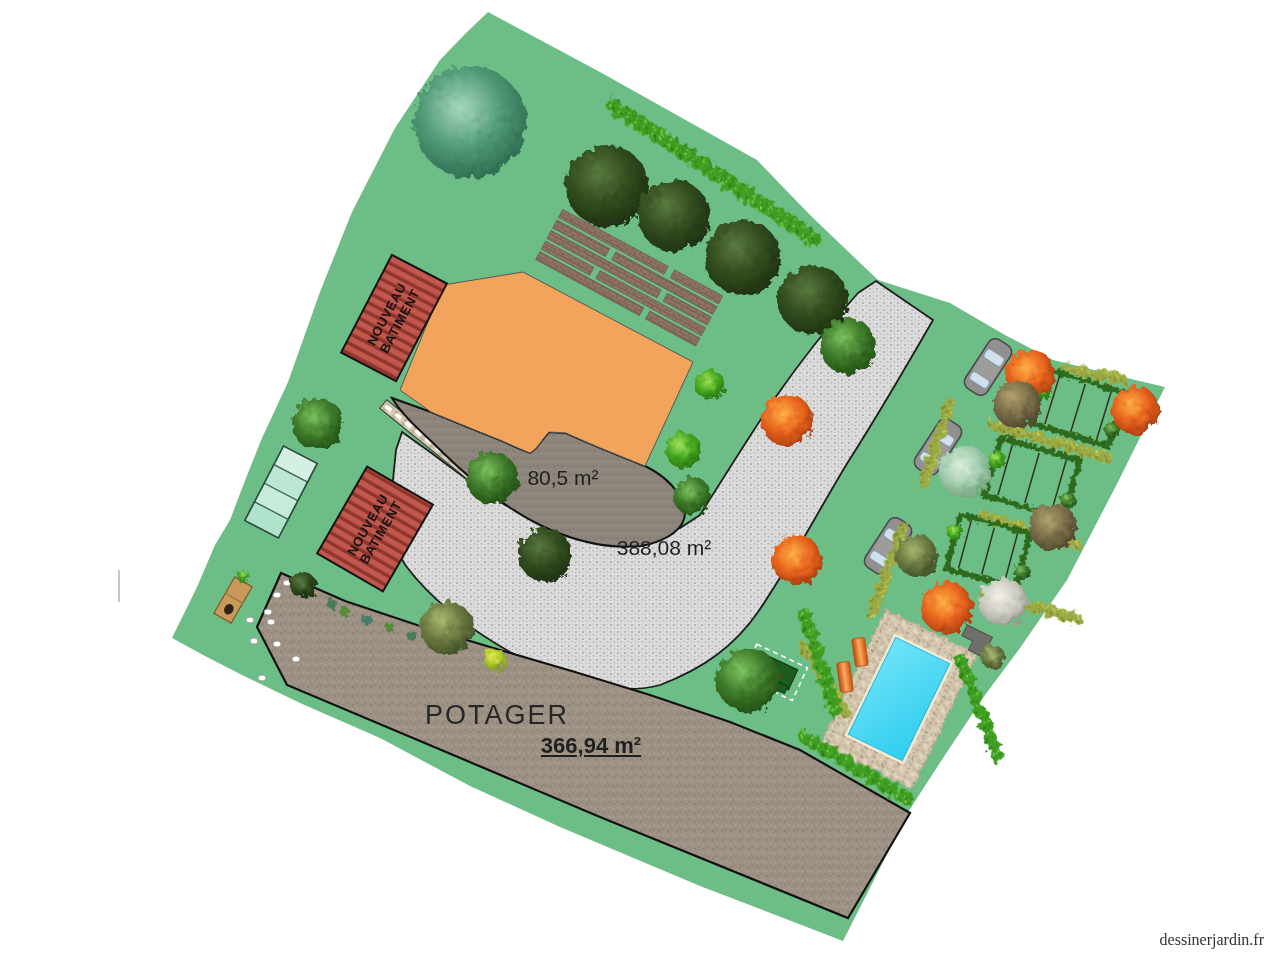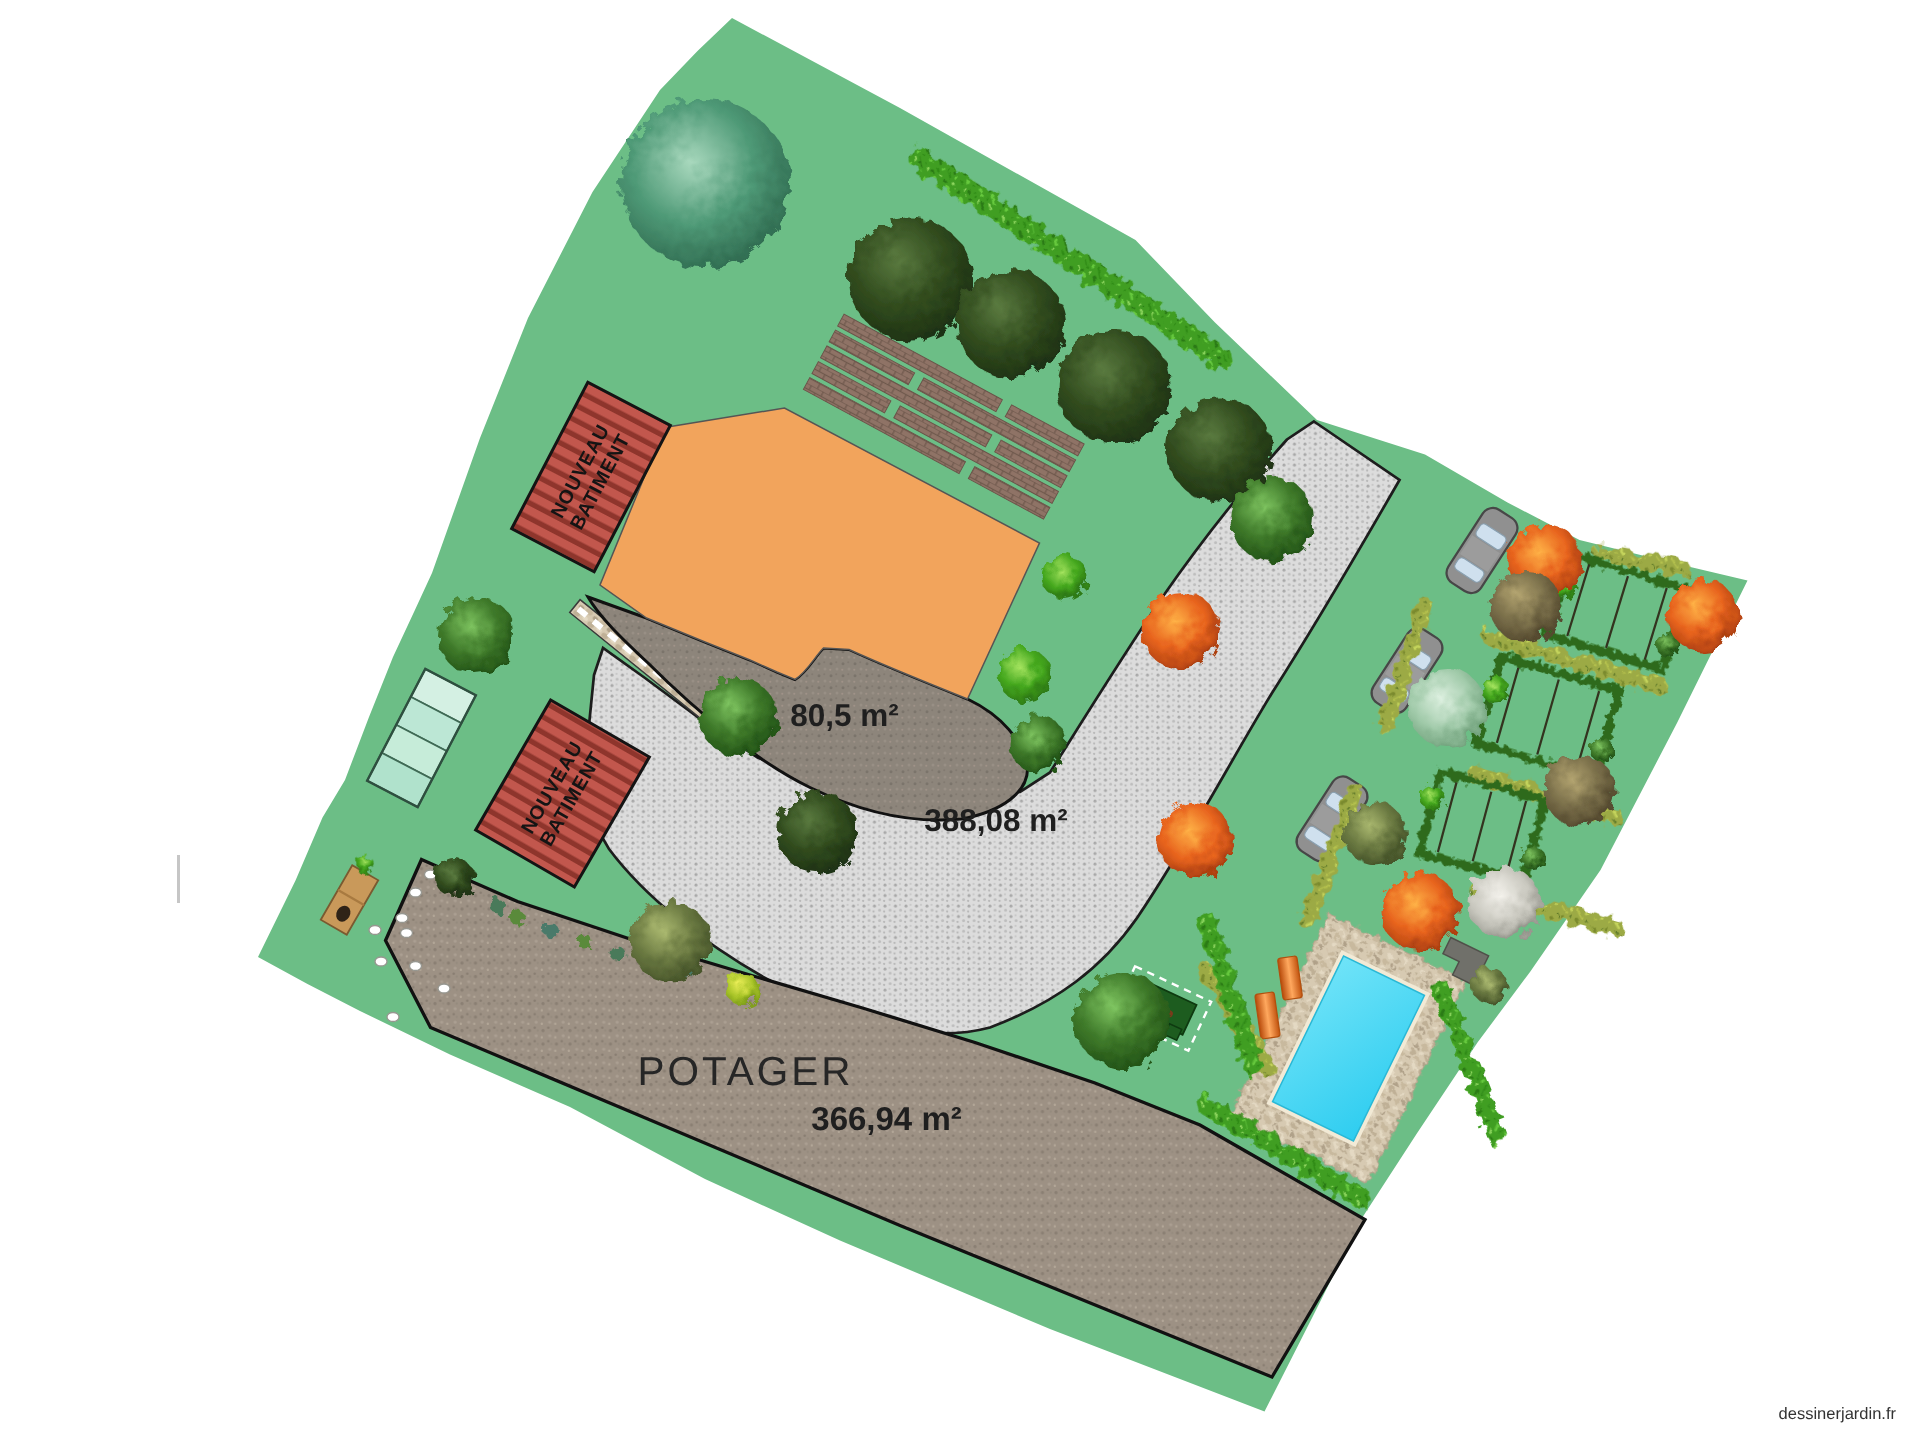--- a/index.html
+++ b/index.html
@@ -1,27 +1,27 @@
 <!DOCTYPE html>
 <html><head>
 <meta charset="utf-8">
 <style>
   html,body{margin:0;padding:0;background:#fff;}
   .stage{position:relative;width:1280px;height:960px;overflow:hidden;background:#fff;
          font-family:"Liberation Sans",sans-serif;}
   .stage svg{position:absolute;left:0;top:0;}
   .plan-label{position:absolute;transform:translate(-50%,-50%);color:#1f1f1f;white-space:nowrap;}
-  .area-label{font-size:21px;font-weight:700;text-align:right;}
+  .area-label{font-size:21px;font-weight:400;text-align:right;}
   .potager-name{font-size:27px;font-weight:400;letter-spacing:2px;color:#262626;}
-  .potager-area{font-size:22px;font-weight:700;}
+  .potager-area{font-size:22px;font-weight:700;text-decoration:underline;}
   .bldg-label{position:absolute;transform:translate(-50%,-50%) rotate(-62deg);
               font-size:13px;font-weight:700;letter-spacing:.5px;color:#141414;
               text-align:center;line-height:1.15;white-space:nowrap;}
   .bldg-label.b2{transform:translate(-50%,-50%) rotate(-60deg);}
-  .watermark{position:absolute;right:16px;bottom:11px;font-size:11px;color:#333;}
+  .watermark{position:absolute;right:16px;bottom:11px;font-size:16px;color:#333;font-family:Liberation Serif, serif;}
   .artifact-line{position:absolute;left:118px;top:570px;width:2px;height:32px;background:#c6c6c6;}
 </style>
 </head>
 <body>
 
 <div class="stage">
 
 <svg width="1280" height="960" viewBox="0 0 1280 960">
 <defs>
   <filter id="rough" x="-30%" y="-30%" width="160%" height="160%">

